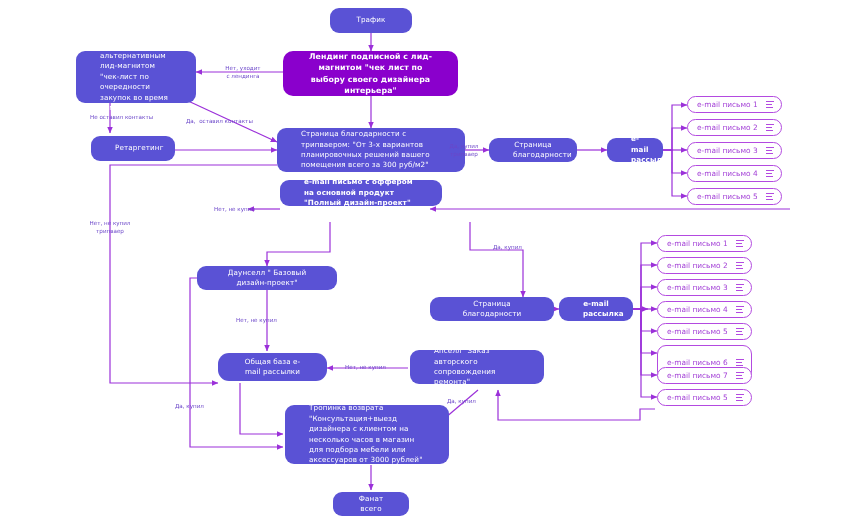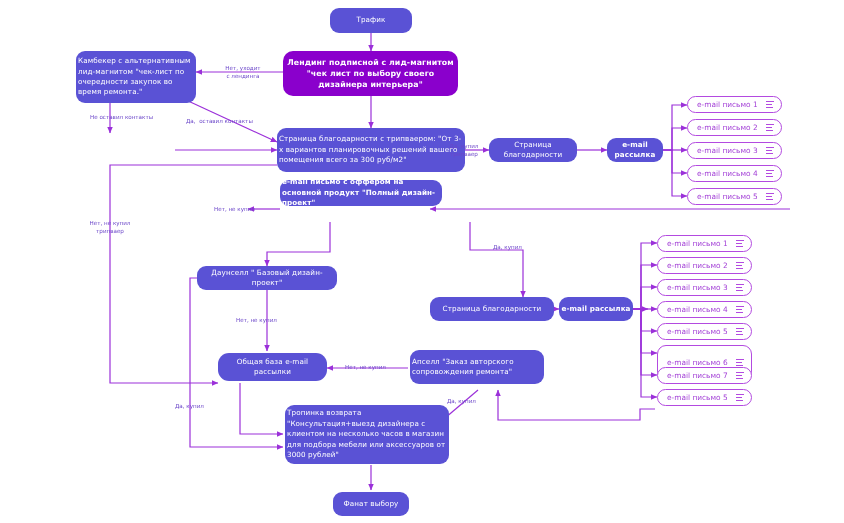--- a/index.html
+++ b/index.html
@@ -18,21 +18,21 @@
 
   .node{
     position:absolute;
     box-sizing:border-box;
     border-radius:9px;
     background:#5a52d5;
     color:#ffffff;
     display:flex;
     align-items:center;
     justify-content:flex-start;
-    padding:5px 2px;
+    padding:5px 24px;
     font-size:7.2px;
     line-height:1.45;
     letter-spacing:.1px;
     z-index:3;
   }
   .node.center{justify-content:center;text-align:center;}
   .node.hero{
     background:#8a00cc;
     font-weight:bold;
     font-size:7.8px;
@@ -156,20 +156,23 @@
   </div>
 
   <div class="node hero" style="left:283px;top:51px;width:175px;height:45px;">
     <span class="txt">Лендинг подписной с лид-магнитом "чек лист по выбору своего дизайнера интерьера"</span>
   </div>
 
   <div class="node" style="left:76px;top:51px;width:120px;height:52px;">
     <span class="txt">Камбекер с альтернативным лид-магнитом "чек-лист по очередности закупок во время ремонта."</span>
   </div>
 
+  <div class="node center" style="left:91px;top:136px;width:84px;height:25px;">
+    <span class="txt">Ретаргетинг</span>
+  </div>
 
   <div class="node" style="left:277px;top:128px;width:188px;height:44px;">
     <span class="txt">Страница благодарности с трипваером: "От 3-х вариантов планировочных решений вашего помещения всего за 300 руб/м2"</span>
   </div>
 
   <div class="node center" style="left:489px;top:138px;width:88px;height:24px;">
     <span class="txt">Страница благодарности</span>
   </div>
 
   <div class="node center" style="left:607px;top:138px;width:56px;height:24px;font-weight:bold;">
@@ -198,21 +201,21 @@
 
   <div class="node" style="left:410px;top:350px;width:134px;height:34px;">
     <span class="txt">Апселл "Заказ авторского сопровождения ремонта"</span>
   </div>
 
   <div class="node" style="left:285px;top:405px;width:164px;height:59px;">
     <span class="txt">Тропинка возврата "Консультация+выезд дизайнера с клиентом на несколько часов в магазин для подбора мебели или аксессуаров от 3000 рублей"</span>
   </div>
 
   <div class="node center" style="left:333px;top:492px;width:76px;height:24px;">
-    <span class="txt">Фанат выбору</span>
+    <span class="txt">Фанат всего</span>
   </div>
 
   <div class="mail" style="left:687px;top:96px;width:95px;height:17px;">
     <span class="ml">e-mail письмо 1</span>
     <span class="burger">
         <i></i>
         <i></i>
         <i></i>
       </span>
   </div>

